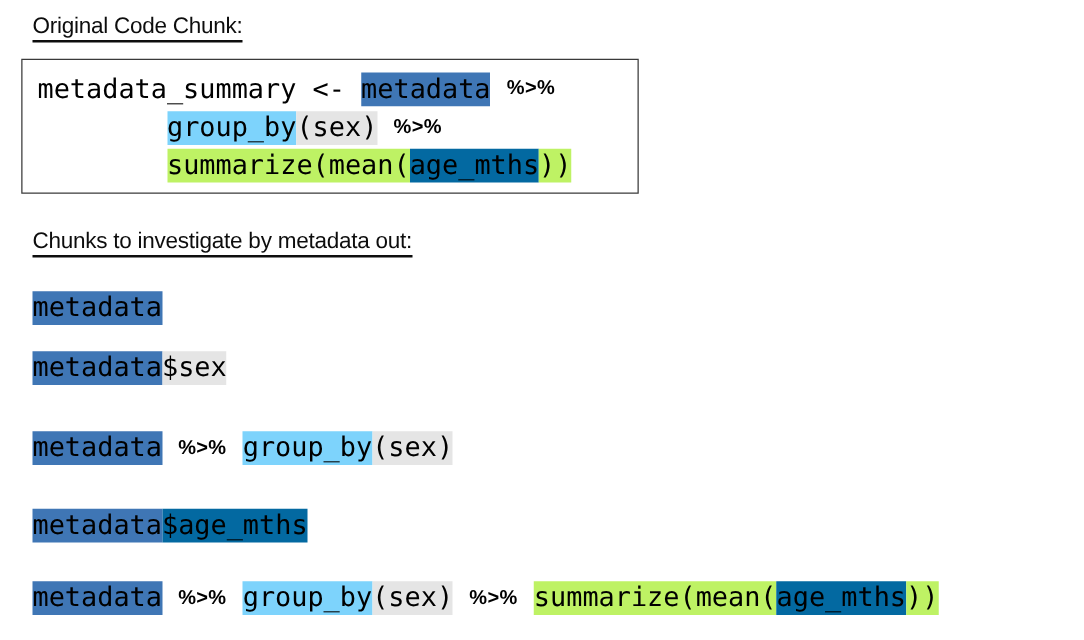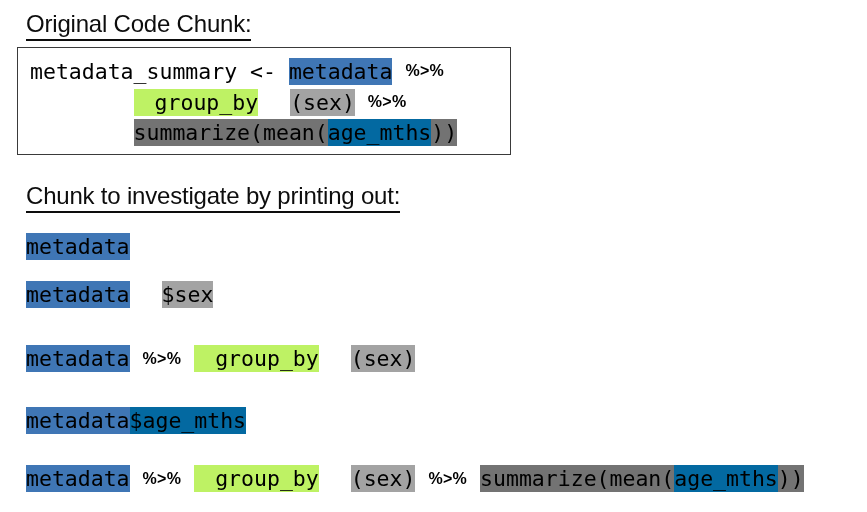--- a/index.html
+++ b/index.html
@@ -14,21 +14,21 @@
     overflow: hidden;
     font-family: "Liberation Sans", sans-serif;
     color: #000000;
     -webkit-font-smoothing: antialiased;
   }
 
   
   .heading {
     position: absolute;
     font-family: "Liberation Sans", sans-serif;
-    font-size: 24px;
+    font-size: 18px;
     font-weight: 400;
     letter-spacing: -0.2px;
     color: #0d0d0d;
     white-space: nowrap;
   }
   .heading .u {
     border-bottom: 2px solid #0d0d0d;
     padding-bottom: 2px;
   }
   #heading-original { left: 26px; top: 10px; }
@@ -82,42 +82,42 @@
     font-size: 16px;
     font-weight: 700;
     letter-spacing: 0.3px;
     color: #000000;
     vertical-align: 2px;
   }
   .codeline .pipe { vertical-align: 3px; }
 
   
   .hl-blue   { background: #3f76b5; }
-  .hl-yellow { background: #bef264; padding-left: 21px; }
-  .hl-red    { background: #a3a3a3; margin-left: 32px; }
-  .hl-green  { background: #737373; }
+  .hl-yellow { background: #7dd3fc; }
+  .hl-red    { background: #e5e5e5; }
+  .hl-green  { background: #bef264; }
   .hl-gold   { background: #0369a1; }
   .hl-none   { background: transparent; }
 </style>
 </head>
 <body>
 
 <div class="heading" id="heading-original">
   <span class="u">Original Code Chunk:</span>
 </div>
 
 <div id="code-box">
   <div id="code-box-inner">
       <div class="codeline"><span class="tok hl-none">metadata_summary &lt;- </span><span class="tok hl-blue">metadata</span><span class="tok hl-none"> </span><span class="tok hl-none pipe">%&gt;%</span></div>
       <div class="codeline"><span class="tok hl-none">        </span><span class="tok hl-yellow">group_by</span><span class="tok hl-red">(sex)</span><span class="tok hl-none"> </span><span class="tok hl-none pipe">%&gt;%</span></div>
       <div class="codeline"><span class="tok hl-none">        </span><span class="tok hl-green">summarize(mean(</span><span class="tok hl-gold">age_mths</span><span class="tok hl-green">))</span></div>
     </div>
 </div>
 
 <div class="heading" id="heading-chunks">
-  <span class="u">Chunk to investigate by printing out:</span>
+  <span class="u">Chunks to investigate by metadata out:</span>
 </div>
 
 <div class="chunk-row" id="chunk-row-0"><span class="tok hl-blue">metadata</span></div>
 <div class="chunk-row" id="chunk-row-1"><span class="tok hl-blue">metadata</span><span class="tok hl-red">$sex</span></div>
 <div class="chunk-row" id="chunk-row-2"><span class="tok hl-blue">metadata</span><span class="tok hl-none"> </span><span class="tok hl-none pipe">%&gt;%</span><span class="tok hl-none"> </span><span class="tok hl-yellow">group_by</span><span class="tok hl-red">(sex)</span></div>
 <div class="chunk-row" id="chunk-row-3"><span class="tok hl-blue">metadata</span><span class="tok hl-gold">$age_mths</span></div>
 <div class="chunk-row" id="chunk-row-4"><span class="tok hl-blue">metadata</span><span class="tok hl-none"> </span><span class="tok hl-none pipe">%&gt;%</span><span class="tok hl-none"> </span><span class="tok hl-yellow">group_by</span><span class="tok hl-red">(sex)</span><span class="tok hl-none"> </span><span class="tok hl-none pipe">%&gt;%</span><span class="tok hl-none"> </span><span class="tok hl-green">summarize(mean(</span><span class="tok hl-gold">age_mths</span><span class="tok hl-green">))</span></div>
 
 </body></html>

